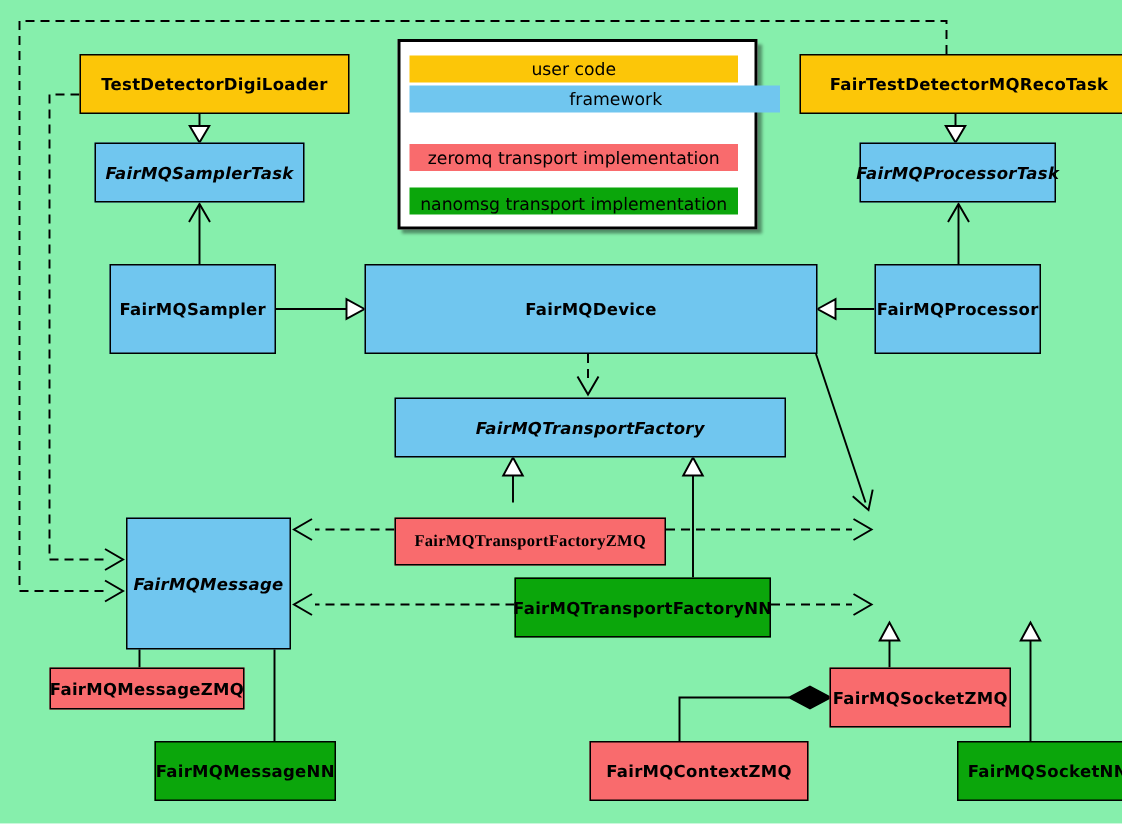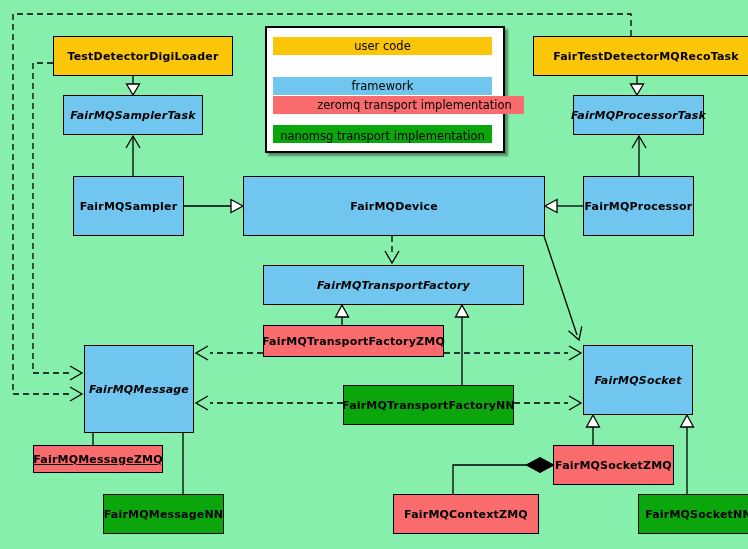--- a/index.html
+++ b/index.html
@@ -21,22 +21,22 @@
   .legend{
     position:absolute;left:265px;top:26px;width:240px;height:127px;z-index:2;
     background:#fff;border:2px solid #000;box-sizing:border-box;
     box-shadow:3px 3px 2px rgba(0,0,0,.40);
   }
   .legend-row{
     position:absolute;left:6px;width:219px;height:18px;
     display:flex;align-items:center;justify-content:center;
     font-size:11.5px;color:#000;
   }
-  .legend-row.r0{top:9px;}  .legend-row.r1{top:49px;}
-  .legend-row.r2{top:68px;padding-left:32px;} .legend-row.r3{top:97px;align-items:flex-end;}
+  .legend-row.r0{top:9px;}  .legend-row.r1{top:29px;padding-left:28px;}
+  .legend-row.r2{top:68px;} .legend-row.r3{top:97px;align-items:flex-end;}
   
   .solid{stroke:#000;stroke-width:1.3;fill:none;}
   .dashed{stroke:#000;stroke-width:1.3;fill:none;stroke-dasharray:6 4;}
   .tri{fill:#fff;stroke:#000;stroke-width:1.3;}
   .chev{fill:none;stroke:#000;stroke-width:1.3;}
   .diamond{fill:#000;stroke:#000;}
 </style>
 </head>
 <body>
 
@@ -174,29 +174,28 @@
   <div class="node cat-framework abstract" style="left:573px;top:95px;width:131px;height:40px;">FairMQProcessorTask</div>
 
   <div class="node cat-framework" style="left:73px;top:176px;width:111px;height:60px;">FairMQSampler</div>
 
   <div class="node cat-framework" style="left:243px;top:176px;width:302px;height:60px;">FairMQDevice</div>
 
   <div class="node cat-framework" style="left:583px;top:176px;width:111px;height:60px;">FairMQProcessor</div>
 
   <div class="node cat-framework abstract" style="left:263px;top:265px;width:261px;height:40px;">FairMQTransportFactory</div>
 
-  <div class="node cat-zeromq" style="left:263px;top:325px;width:181px;height:32px;">FairMQTransportFactoryZMQ</div>
+  <div class="node cat-zeromq" style="left:263px;top:345px;width:181px;height:32px;font-family:Liberation Serif, serif;">FairMQTransportFactoryZMQ</div>
 
   <div class="node cat-nanomsg" style="left:343px;top:385px;width:171px;height:40px;">FairMQTransportFactoryNN</div>
 
   <div class="node cat-framework abstract" style="left:84px;top:345px;width:110px;height:88px;">FairMQMessage</div>
 
-  <div class="node cat-framework abstract" style="left:583px;top:345px;width:110px;height:70px;">FairMQSocket</div>
-
-  <div class="node cat-zeromq" style="left:33px;top:445px;width:130px;height:28px;text-decoration:underline;">FairMQMessageZMQ</div>
+
+  <div class="node cat-zeromq" style="left:33px;top:445px;width:130px;height:28px;">FairMQMessageZMQ</div>
 
   <div class="node cat-nanomsg" style="left:103px;top:494px;width:121px;height:40px;">FairMQMessageNN</div>
 
   <div class="node cat-zeromq" style="left:393px;top:494px;width:146px;height:40px;">FairMQContextZMQ</div>
 
   <div class="node cat-zeromq" style="left:553px;top:445px;width:121px;height:40px;">FairMQSocketZMQ</div>
 
   <div class="node cat-nanomsg" style="left:638px;top:494px;width:121px;height:40px;">FairMQSocketNN</div>
 
 </div>

